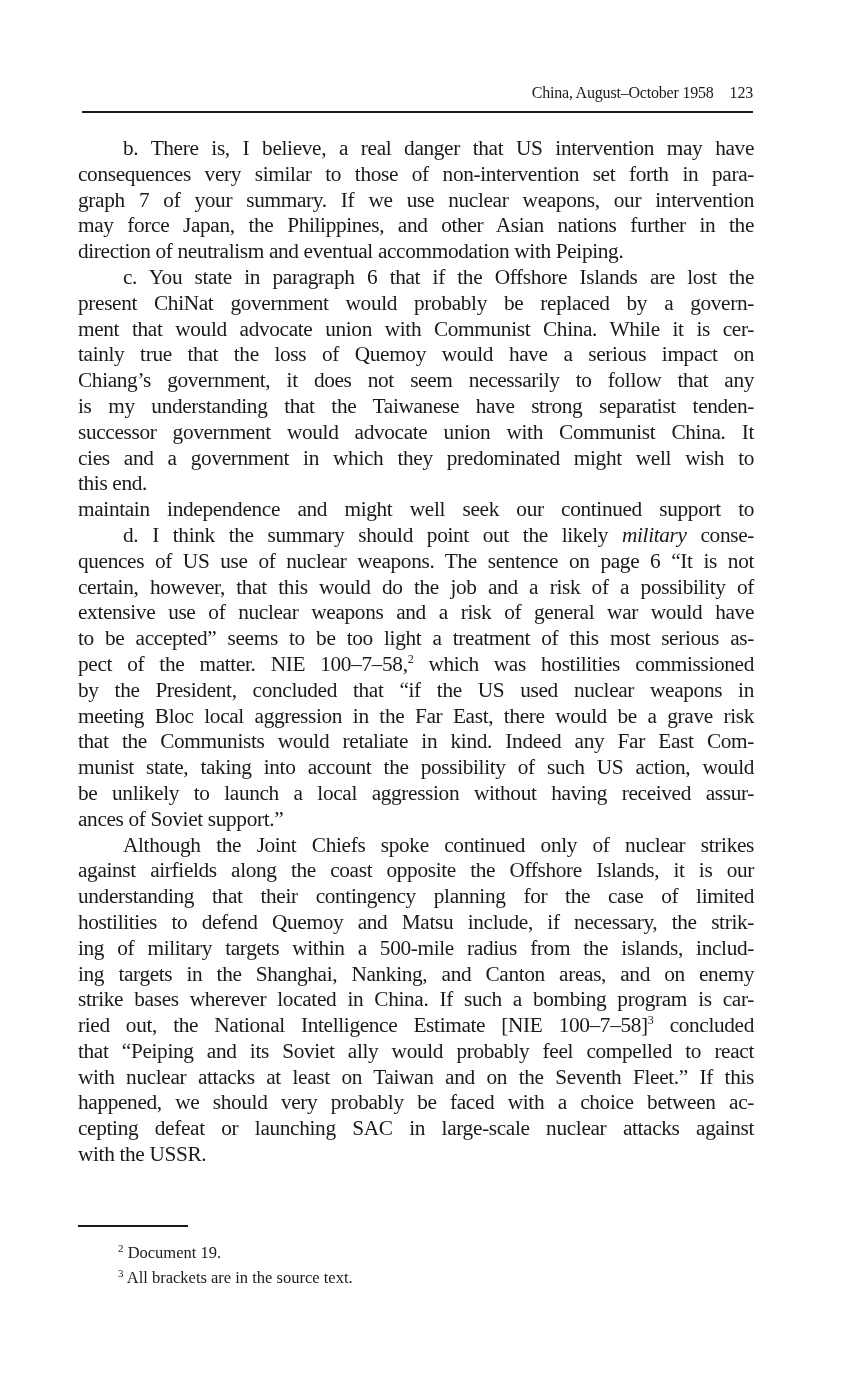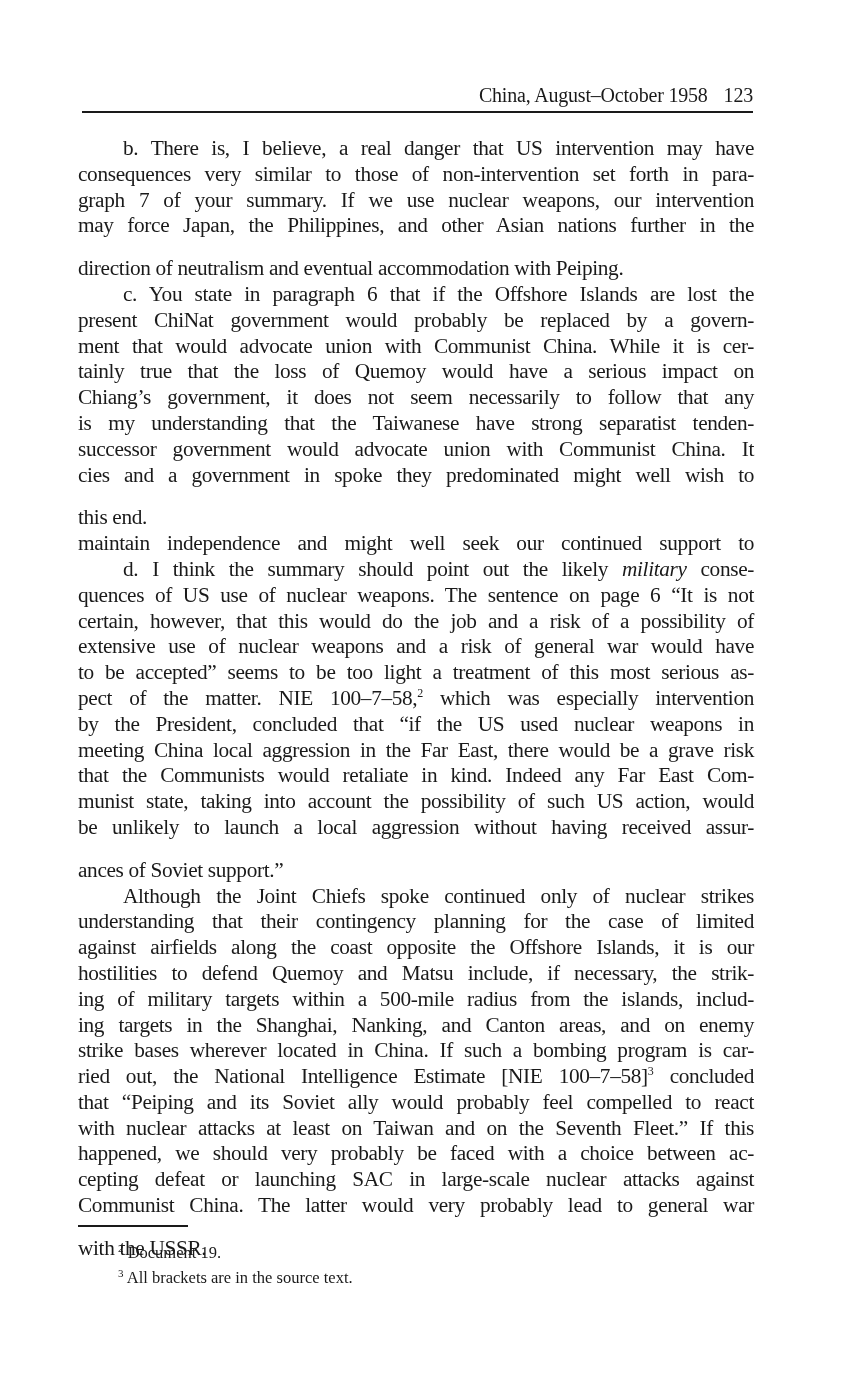--- a/index.html
+++ b/index.html
@@ -1,23 +1,23 @@
 <!DOCTYPE html>
 <html><head>
   <meta charset="utf-8">
   <style>
     html, body { margin: 0; padding: 0; background: #ffffff; }
     body { width: 861px; height: 1380px; position: relative; overflow: hidden; font-family: "Liberation Serif", "DejaVu Serif", serif; color: #1a1a1a; }
     .header { position: absolute; left: 82px; top: 84px; width: 671px; height: 28px; }
-    .header-text { position: absolute; right: 0; top: 0; font-size: 20px; letter-spacing: -0.2px; white-space: nowrap; }
+    .header-text { position: absolute; right: 0; top: 0; font-size: 16px; letter-spacing: -0.2px; white-space: nowrap; }
     .header-text .page-num { margin-left: 16px; }
     .rule { position: absolute; left: 82px; top: 111px; width: 671px; height: 2px; background: #1a1a1a; }
     .body { position: absolute; left: 78px; top: 136px; width: 676px; }
     .line { display: block; height: 25.8px; line-height: 25.8px; font-size: 21.3px; white-space: nowrap; text-align: justify; text-align-last: justify; letter-spacing: -0.35px; }
-    .line.last { text-align-last: left; margin-top: 17px; }
+    .line.last { text-align-last: left; }
     .line.indent { padding-left: 45px; }
     sup { font-size: 12px; line-height: 0; vertical-align: 8px; }
     em { font-style: italic; }
     .fn-rule { position: absolute; left: 78px; top: 1225px; width: 110px; height: 2px; background: #1a1a1a; }
     .footnotes { position: absolute; left: 118px; top: 1240px; font-size: 16.5px; }
     .fn { display: block; height: 25px; line-height: 25px; white-space: nowrap; }
     .fn sup { font-size: 11px; vertical-align: 6px; }
   </style>
 </head>
 <body>
@@ -38,54 +38,53 @@
   </div>
 
   <div>
     <span class="line indent">c. You state in paragraph 6 that if the Offshore Islands are lost the</span>
     <span class="line">present ChiNat government would probably be replaced by a govern-</span>
     <span class="line">ment that would advocate union with Communist China. While it is cer-</span>
     <span class="line">tainly true that the loss of Quemoy would have a serious impact on</span>
     <span class="line">Chiang’s government, it does not seem necessarily to follow that any</span>
     <span class="line">is my understanding that the Taiwanese have strong separatist tenden-</span>
     <span class="line">successor government would advocate union with Communist China. It</span>
-    <span class="line">cies and a government in spoke they predominated might well wish to</span>
+    <span class="line">cies and a government in which they predominated might well wish to</span>
     <span class="line last">this end.</span>
     <span class="line">maintain independence and might well seek our continued support to</span>
   </div>
 
   <div>
     <span class="line indent"><span>d. I think the summary should point out the likely </span><em>military</em><span> conse-</span></span>
     <span class="line">quences of US use of nuclear weapons. The sentence on page 6 “It is not</span>
     <span class="line">certain, however, that this would do the job and a risk of a possibility of</span>
     <span class="line">extensive use of nuclear weapons and a risk of general war would have</span>
     <span class="line">to be accepted” seems to be too light a treatment of this most serious as-</span>
-    <span class="line"><span>pect of the matter. NIE 100–7–58,</span><sup>2</sup><span> which was especially intervention</span></span>
+    <span class="line"><span>pect of the matter. NIE 100–7–58,</span><sup>2</sup><span> which was hostilities commissioned</span></span>
     <span class="line">by the President, concluded that “if the US used nuclear weapons in</span>
-    <span class="line">meeting China local aggression in the Far East, there would be a grave risk</span>
+    <span class="line">meeting Bloc local aggression in the Far East, there would be a grave risk</span>
     <span class="line">that the Communists would retaliate in kind. Indeed any Far East Com-</span>
     <span class="line">munist state, taking into account the possibility of such US action, would</span>
     <span class="line">be unlikely to launch a local aggression without having received assur-</span>
     <span class="line last">ances of Soviet support.”</span>
   </div>
 
   <div>
     <span class="line indent">Although the Joint Chiefs spoke continued only of nuclear strikes</span>
+    <span class="line">against airfields along the coast opposite the Offshore Islands, it is our</span>
     <span class="line">understanding that their contingency planning for the case of limited</span>
-    <span class="line">against airfields along the coast opposite the Offshore Islands, it is our</span>
     <span class="line">hostilities to defend Quemoy and Matsu include, if necessary, the strik-</span>
     <span class="line">ing of military targets within a 500-mile radius from the islands, includ-</span>
     <span class="line">ing targets in the Shanghai, Nanking, and Canton areas, and on enemy</span>
     <span class="line">strike bases wherever located in China. If such a bombing program is car-</span>
     <span class="line"><span>ried out, the National Intelligence Estimate [NIE 100–7–58]</span><sup>3</sup><span> concluded</span></span>
     <span class="line">that “Peiping and its Soviet ally would probably feel compelled to react</span>
     <span class="line">with nuclear attacks at least on Taiwan and on the Seventh Fleet.” If this</span>
     <span class="line">happened, we should very probably be faced with a choice between ac-</span>
     <span class="line">cepting defeat or launching SAC in large-scale nuclear attacks against</span>
-    <span class="line">Communist China. The latter would very probably lead to general war</span>
     <span class="line last">with the USSR.</span>
   </div>
 </div>
 
 <div class="fn-rule"></div>
 <div class="footnotes">
   <span class="fn"><sup>2</sup> <span>Document 19.</span></span>
   <span class="fn"><sup>3</sup> <span>All brackets are in the source text.</span></span>
 </div>
 

